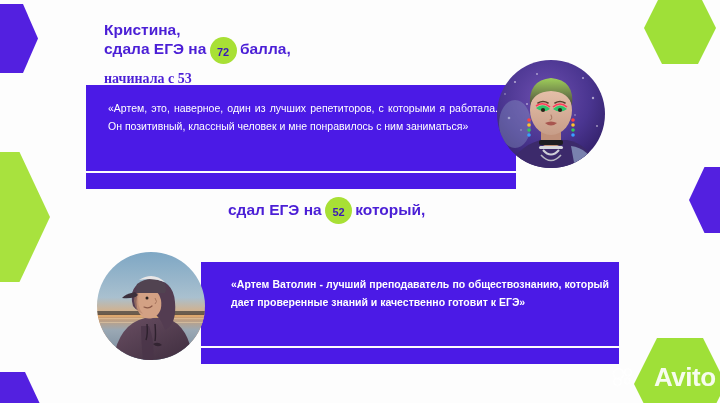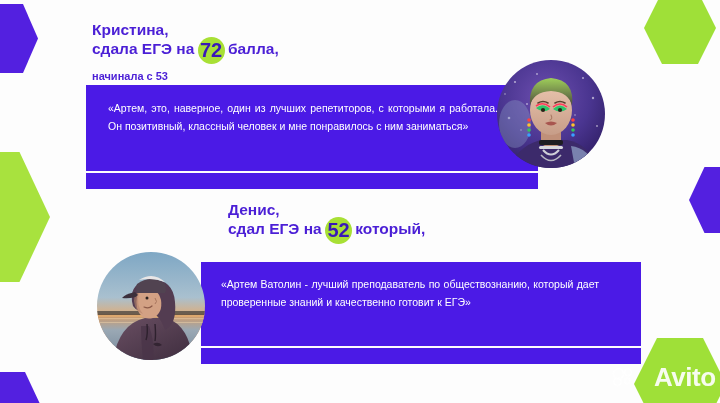--- a/index.html
+++ b/index.html
@@ -83,21 +83,21 @@
     font-weight: bold;
     line-height: 1.24;
     white-space: nowrap;
   }
   .t-name { font-size: 15.5px; display: block; }
   .t-score {
     font-size: 15.5px;
     display: block;
     position: relative;
   }
-  .t-sub { font-size: 11px; display: block; margin-top: 11px; }
+  .t-sub { font-size: 14px; display: block; margin-top: 11px; font-family: Liberation Serif, serif; }
 
   .score-badge {
     display: inline-block;
     position: relative;
     width: 27px;
     height: 27px;
     line-height: 27px;
     text-align: center;
     vertical-align: middle;
     margin: -5px -1px -5px -1px;
@@ -108,28 +108,27 @@
     left: 0; top: 0;
     width: 27px; height: 27px;
     border-radius: 50%;
     background: #a8e035;
     z-index: 0;
   }
   .score-badge > span {
     position: relative;
     z-index: 1;
     color: #3a18b8;
-    font-size: 20px;
+    font-size: 11px;
     font-weight: bold;
   }
 
   .card {
     position: absolute;
     background: #4b1ae6;
-    padding-left: 22px;
   }
   .card-body {
     position: absolute;
     left: 0; right: 0; top: 0;
     height: calc(100% - 18px);
   }
   .quote {
     position: absolute;
     color: #ffffff;
     font-size: 10.5px;
@@ -150,27 +149,27 @@
     width: 108px; height: 108px;
     border-radius: 50%;
     overflow: hidden;
   }
   .avatar svg { display: block; width: 108px; height: 108px; }
 
   
   #card1 { left: 86px; top: 85px; width: 430px; height: 104px; }
   #card1 .card-split { top: 86px; }
   #card1 .quote { left: 22px; top: 14px; width: 390px; }
-  #head1 { left: 92px; top: 20px; }
+  #head1 { left: 104px; top: 20px; }
   #avatar1 { left: 497px; top: 60px; }
 
   
   #card2 { left: 201px; top: 262px; width: 418px; height: 102px; }
   #card2 .card-split { top: 84px; }
-  #card2 .quote { left: 20px; top: 13px; width: 378px; }
+  #card2 .quote { left: 30px; top: 13px; width: 378px; font-weight: bold; }
   #head2 { left: 228px; top: 200px; }
   #avatar2 { left: 97px; top: 252px; }
 </style>
 </head>
 <body>
 
 <div class="stage">
 
   <div class="hex hex-tl"></div>
   <div class="hex hex-ml"></div>
@@ -264,21 +263,20 @@
         <circle cx="76" cy="70" r="1.8" fill="#34c759"></circle>
           <circle cx="76" cy="75" r="1.8" fill="#3aa0ff"></circle>
       </g>
 
       <path d="M46 90 q8 9 16 0" stroke="#cfcfd8" stroke-width="2" fill="none"></path>
       <path d="M44 95 q10 11 20 0" stroke="#b6b6c2" stroke-width="1.6" fill="none"></path>
     </svg>
   </div>
 
   <div class="t-head" id="head2">
-    <span class="t-name">Денис,</span>
     <span class="t-score">
       <span>сдал ЕГЭ на</span>
       <span class="score-badge"><span>52</span></span>
       <span>который,</span>
     </span>
   </div>
 
   <div class="card" id="card2">
     <div class="card-body">
       <div class="quote">«Артем Ватолин - лучший преподаватель по обществознанию, который дает проверенные знаний и качественно готовит к ЕГЭ»</div>

